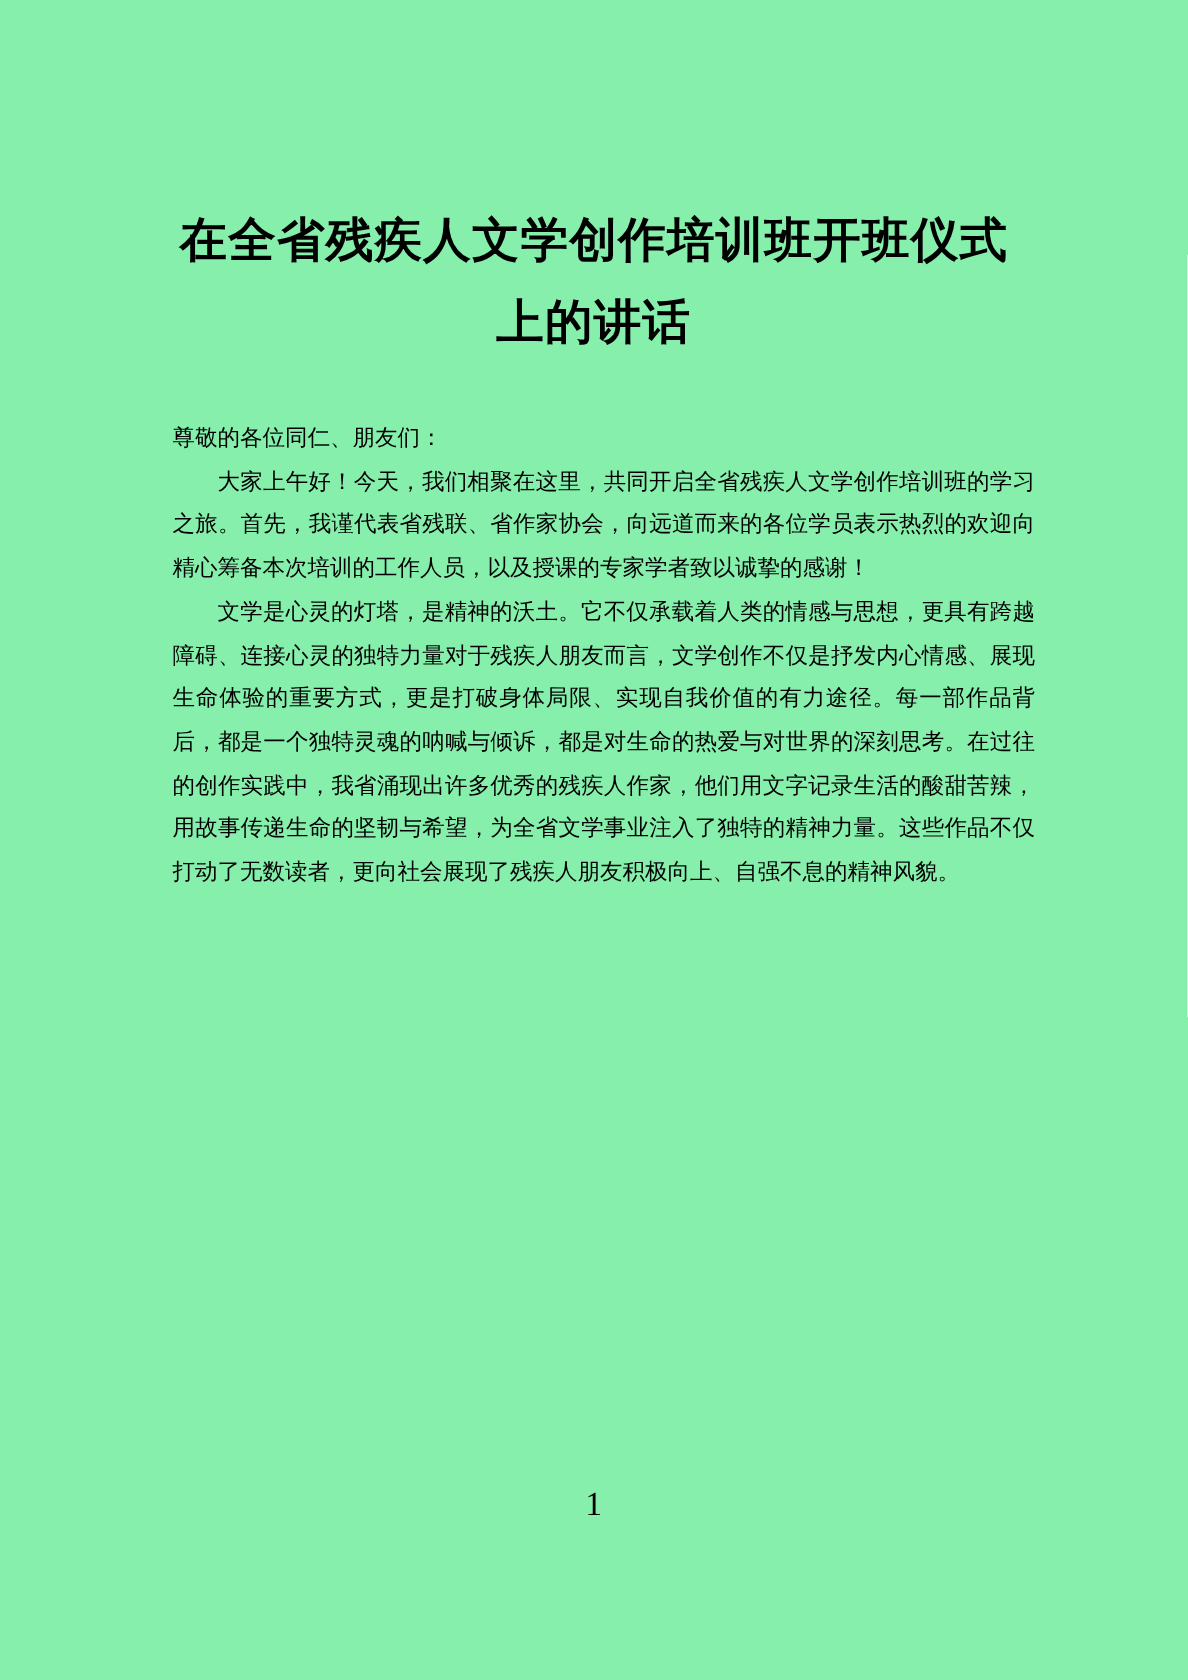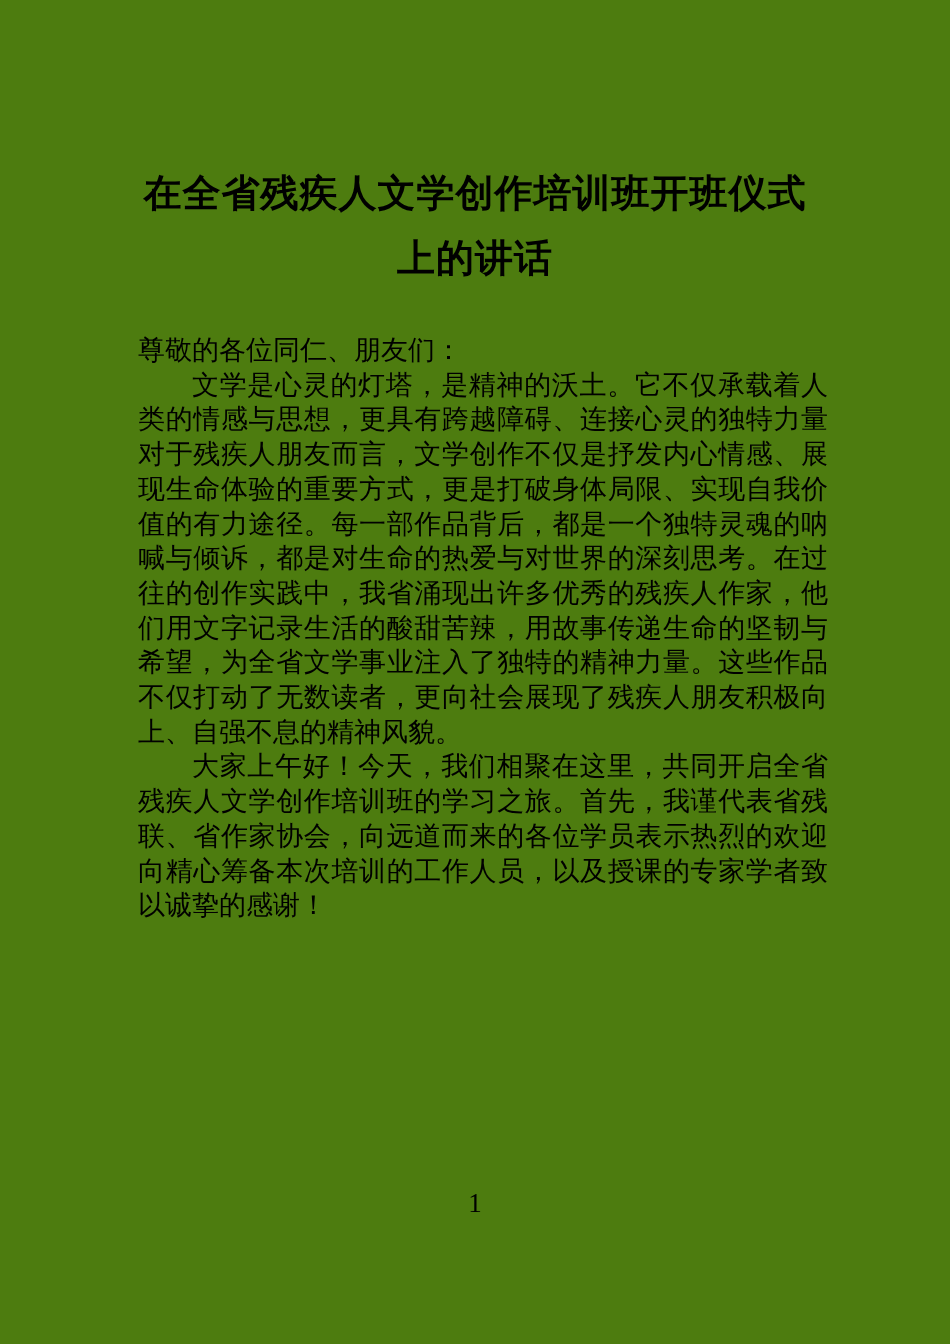--- a/index.html
+++ b/index.html
@@ -4,21 +4,21 @@
 <style>
   html, body {
     margin: 0;
     padding: 0;
     background: #ffffff;
   }
   .page {
     position: relative;
     width: 950px;
     height: 1344px;
-    background: #4d7c0f;
+    background: #86efac;
     color: #000000;
     font-family: "Liberation Sans", sans-serif;
     overflow: hidden;
   }
   .doc-title {
     position: absolute;
     top: 161px;
     left: 130px;
     width: 690px;
     margin: 0;
@@ -28,21 +28,21 @@
     line-height: 65px;
     letter-spacing: 1px;
     word-break: break-all;
     color: #000000;
   }
   .doc-body {
     position: absolute;
     top: 333px;
     left: 138px;
     width: 690px;
-    font-size: 27px;
+    font-size: 18px;
     line-height: 34.7px;
     text-align: justify;
     text-justify: inter-character;
     word-break: break-all;
     overflow-wrap: anywhere;
     color: #000000;
   }
   .doc-body p {
     margin: 0;
     padding: 0;
@@ -65,19 +65,19 @@
 </style>
 </head>
 <body>
 
 <div class="page">
 
   <h1 class="doc-title">在全省残疾人文学创作培训班开班仪式上的讲话</h1>
 
   <div class="doc-body">
     <p class="greeting">尊敬的各位同仁、朋友们：</p>
+    <p class="para">大家上午好！今天，我们相聚在这里，共同开启全省残疾人文学创作培训班的学习之旅。首先，我谨代表省残联、省作家协会，向远道而来的各位学员表示热烈的欢迎向精心筹备本次培训的工作人员，以及授课的专家学者致以诚挚的感谢！</p>
     <p class="para">文学是心灵的灯塔，是精神的沃土。它不仅承载着人类的情感与思想，更具有跨越障碍、连接心灵的独特力量对于残疾人朋友而言，文学创作不仅是抒发内心情感、展现生命体验的重要方式，更是打破身体局限、实现自我价值的有力途径。每一部作品背后，都是一个独特灵魂的呐喊与倾诉，都是对生命的热爱与对世界的深刻思考。在过往的创作实践中，我省涌现出许多优秀的残疾人作家，他们用文字记录生活的酸甜苦辣，用故事传递生命的坚韧与希望，为全省文学事业注入了独特的精神力量。这些作品不仅打动了无数读者，更向社会展现了残疾人朋友积极向上、自强不息的精神风貌。</p>
-    <p class="para">大家上午好！今天，我们相聚在这里，共同开启全省残疾人文学创作培训班的学习之旅。首先，我谨代表省残联、省作家协会，向远道而来的各位学员表示热烈的欢迎向精心筹备本次培训的工作人员，以及授课的专家学者致以诚挚的感谢！</p>
   </div>
 
   <div class="page-number">1</div>
 
 </div>
 
 </body></html>

